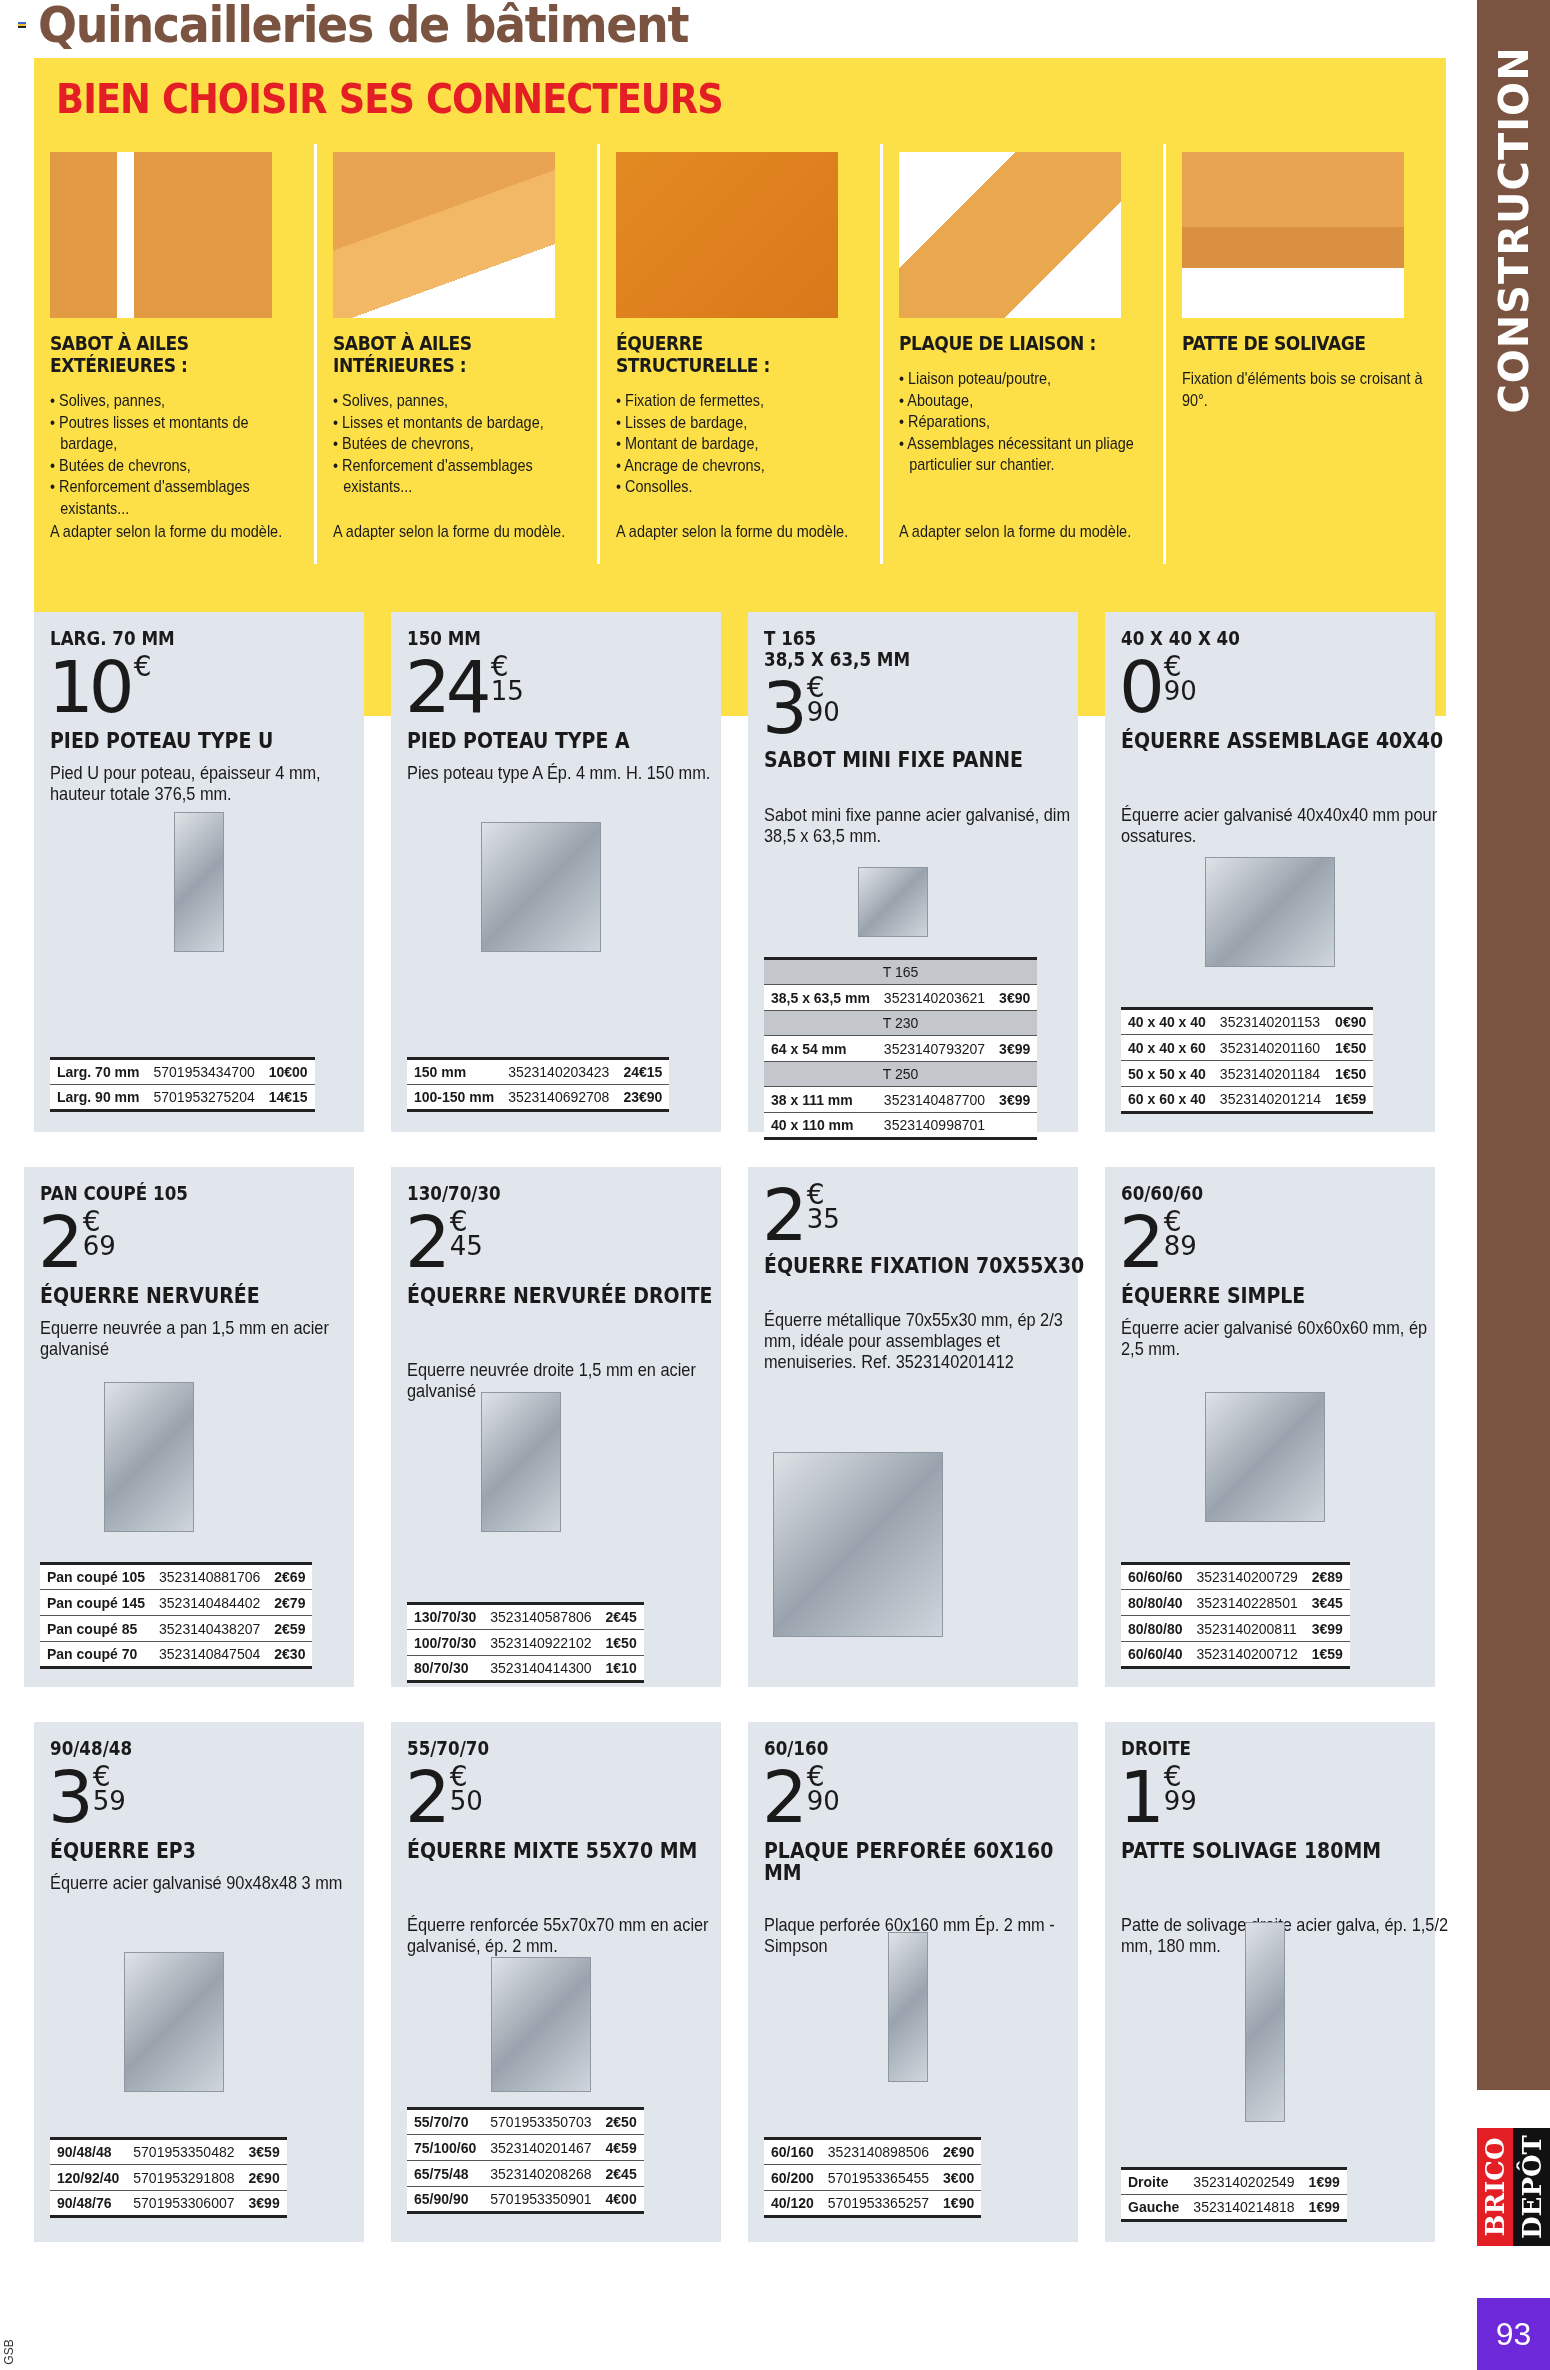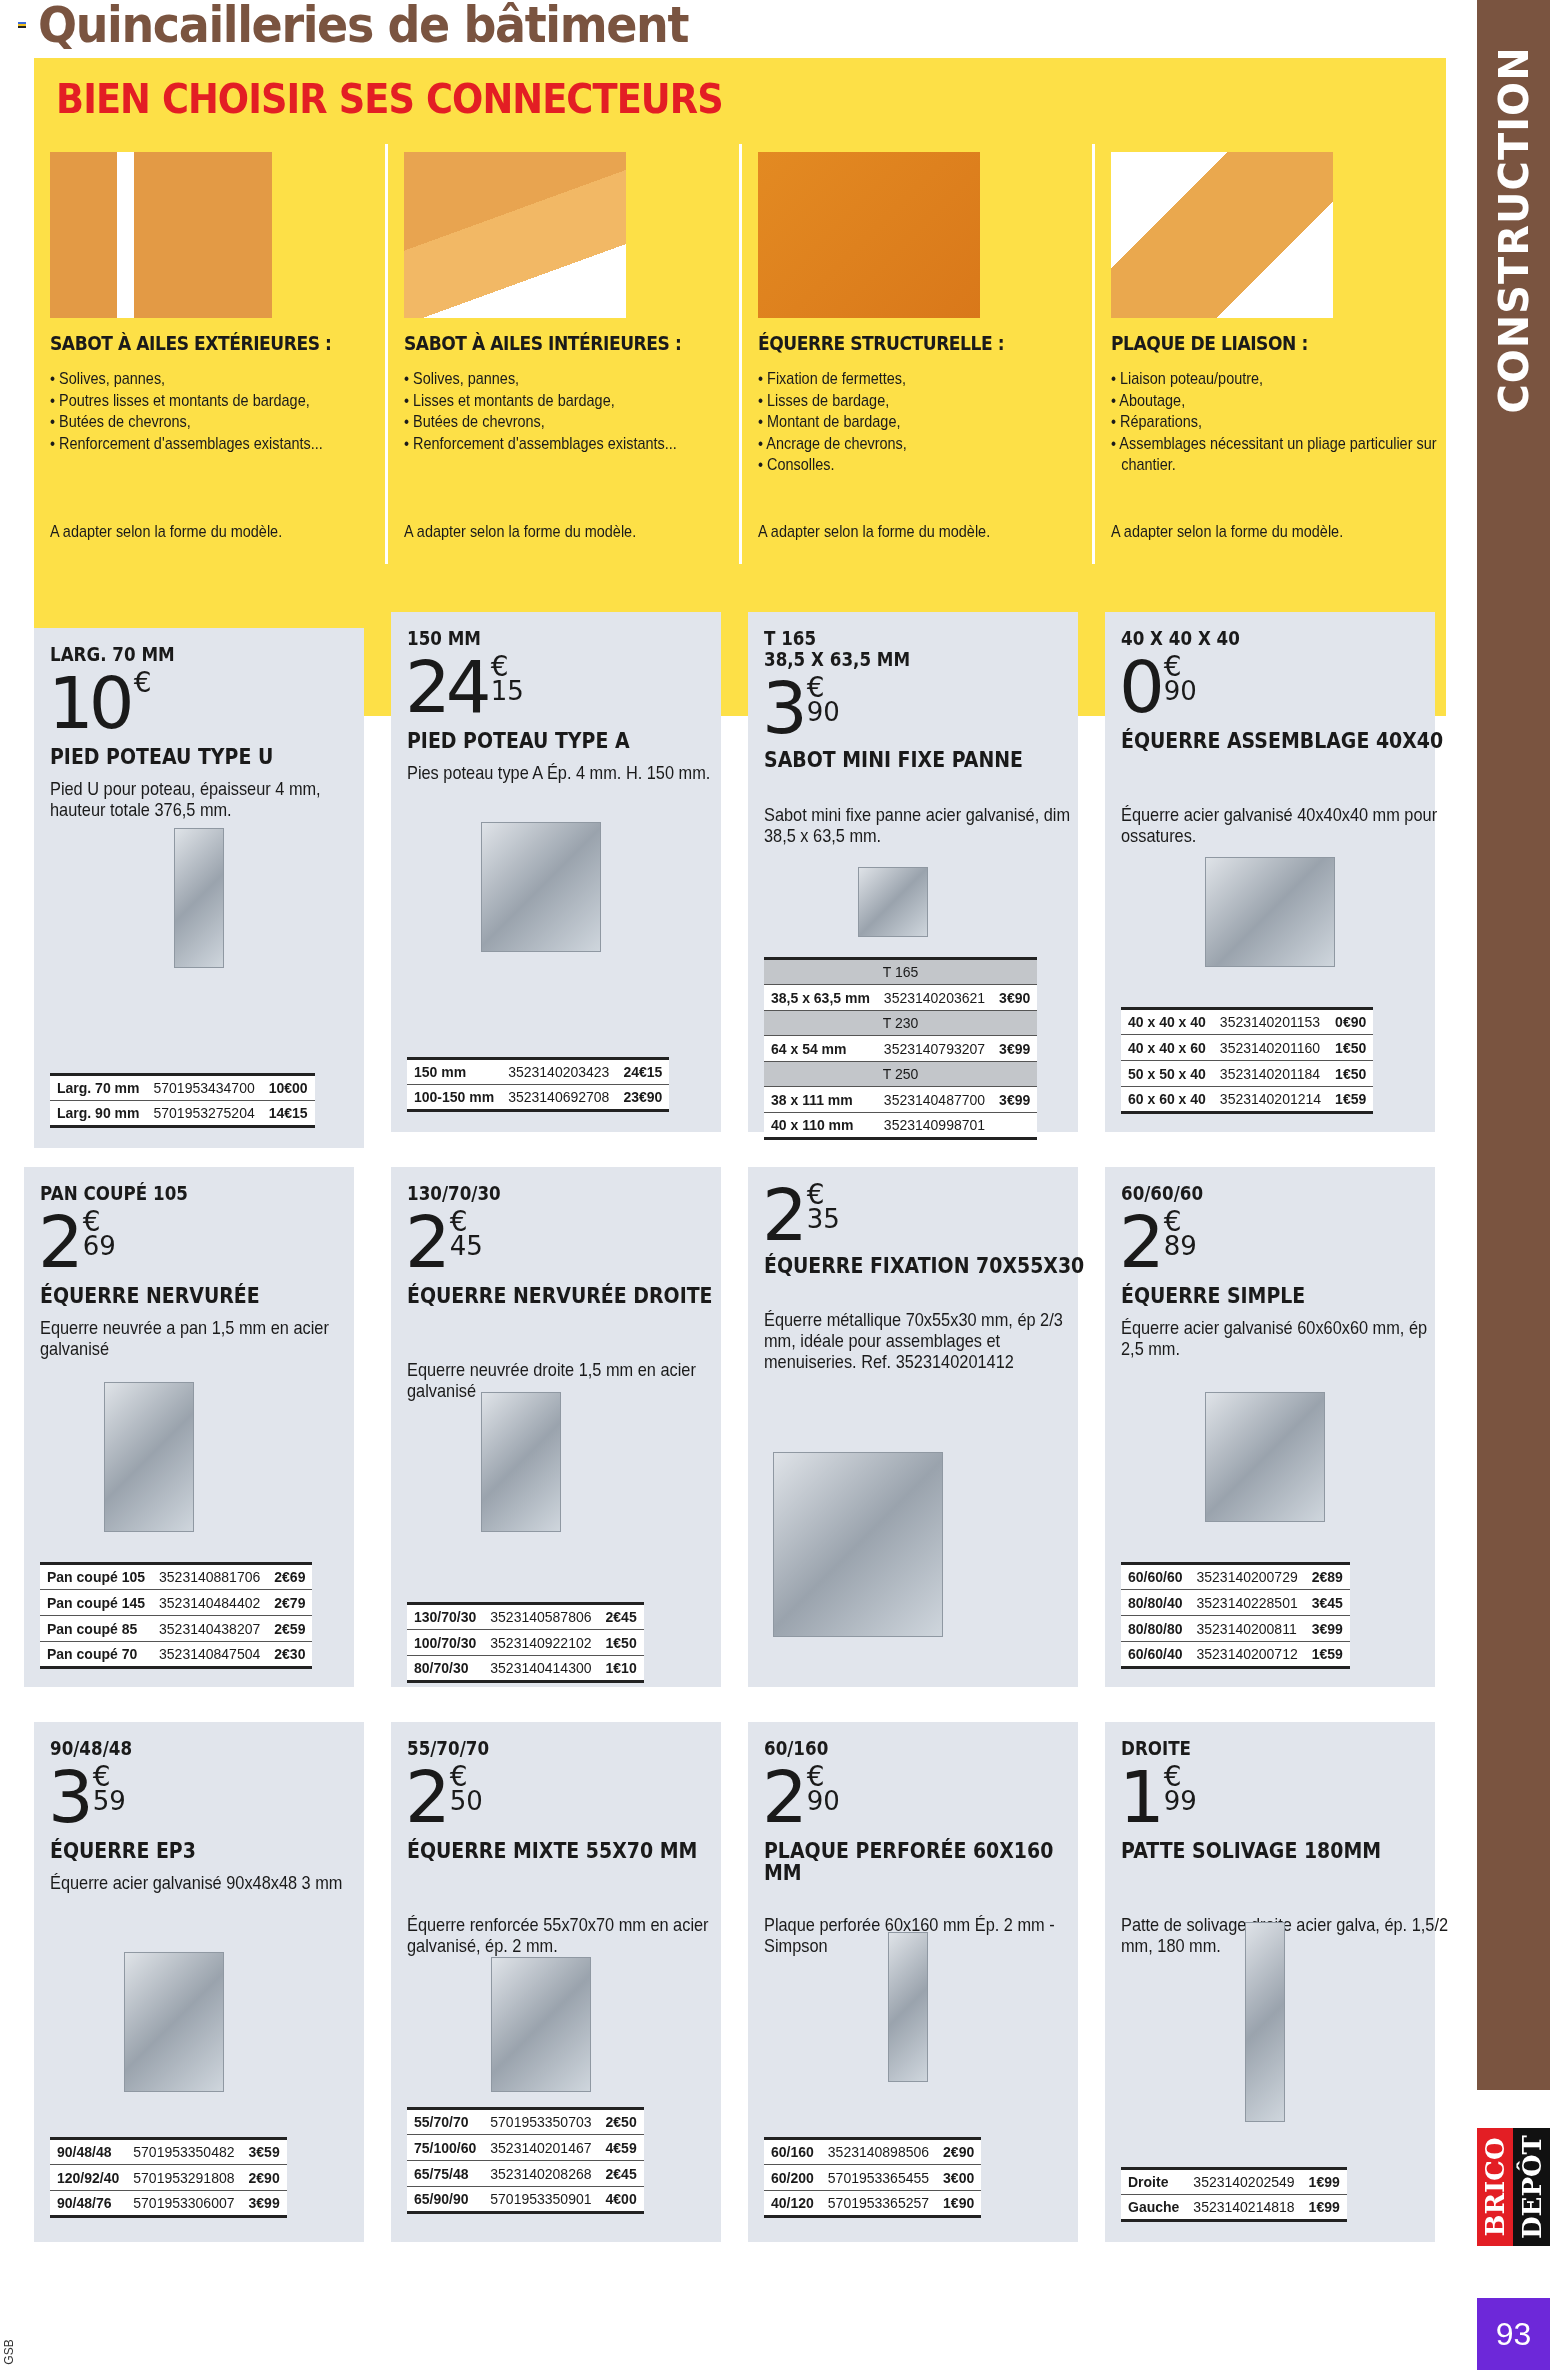--- a/index.html
+++ b/index.html
@@ -90,41 +90,46 @@
         <div class="guide-img" style="background:linear-gradient(135deg,#fff 0 30%,#eaa84e 30% 70%,#fff 70%)"></div>
     <div class="guide-heading">PLAQUE DE LIAISON :</div>
         <ul class="guide-list">
           <li>Liaison poteau/poutre,</li>
           <li>Aboutage,</li>
           <li>Réparations,</li>
           <li>Assemblages nécessitant un pliage particulier sur chantier.</li>
         </ul>
         <div class="guide-note">A adapter selon la forme du modèle.</div>
       </div>
+      <div class="guide-col">
+        <div class="guide-img" style="background:linear-gradient(180deg,#e8a450 0 45%,#d99040 45% 70%,#fff 70%)"></div>
+    <div class="guide-heading">PATTE DE SOLIVAGE</div>
+        <div class="guide-text">Fixation d'éléments bois se croisant à 90°.</div>
+      </div>
     </div>
 </section>
 
 <div class="side-band"></div>
 <div class="side-label">
     <span>CONSTRUCTION</span>
   </div>
 
 <div class="logo">
   <div class="brico">
       <span>BRICO</span>
     </div>
   <div class="depot">
       <span>DEPÔT</span>
     </div>
 </div>
 <div class="page-num">93</div>
 <div class="gsb">GSB</div>
 
 <div id="cards">
-    <div class="card" style="left: 34px; top: 628px;">
+    <div class="card" style="left: 34px; top: 612px;">
       <div class="sub" style="white-space:pre-line">LARG. 70 MM</div>
       <div class="price" style="top:43px">
           <span class="int">10</span>
           <span class="side">
           <span class="eur">€</span>
           <span class="cents"></span>
         </span>
         </div>
       <div class="name" style="top:118px">PIED POTEAU TYPE U</div>
       <div class="desc" style="top:150px">Pied U pour poteau, épaisseur 4 mm, hauteur totale 376,5 mm.</div>

